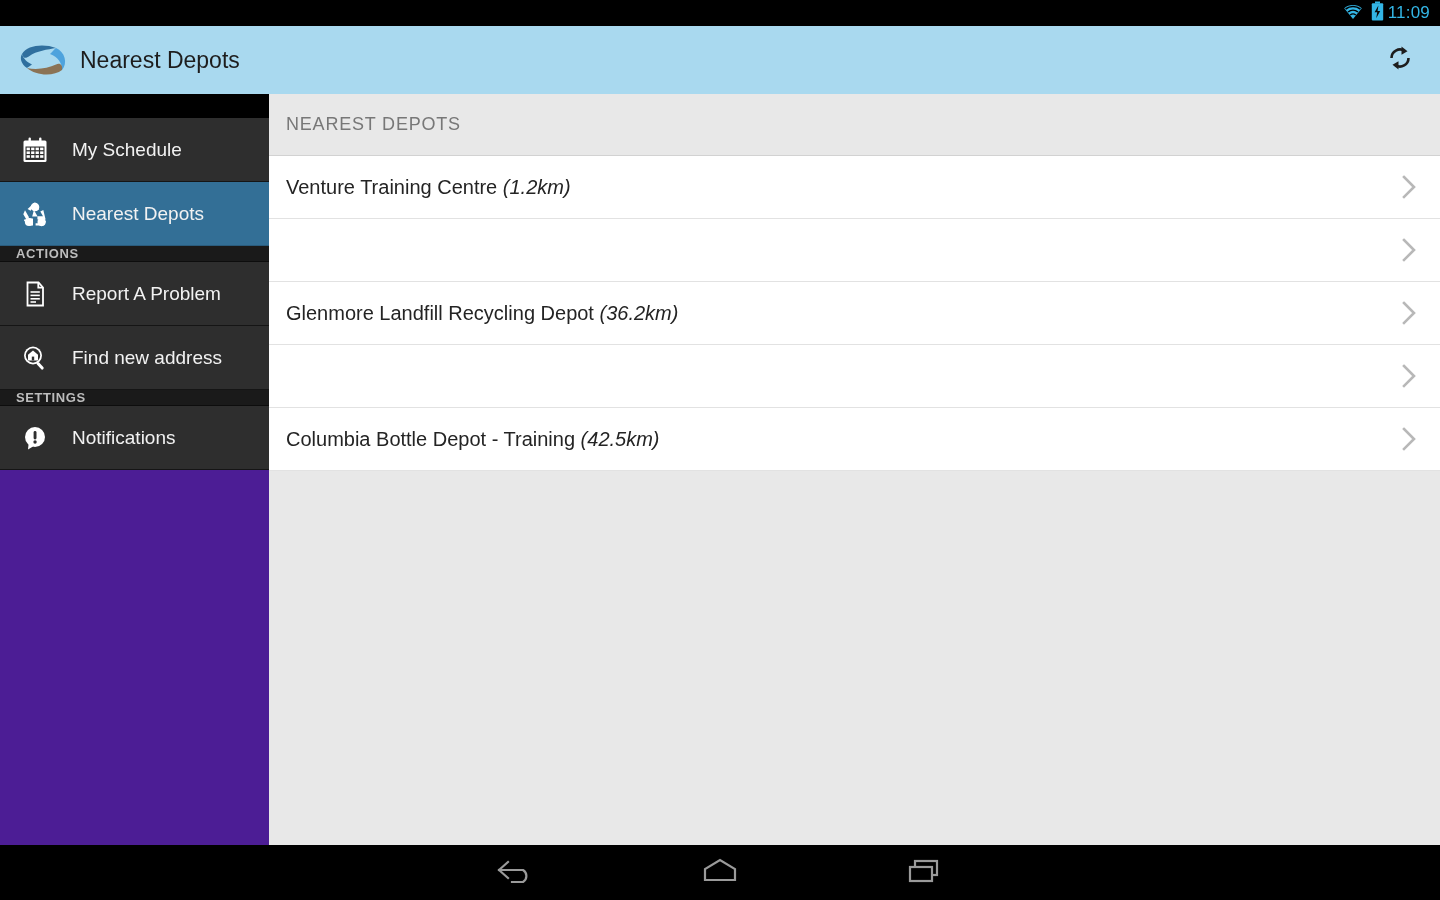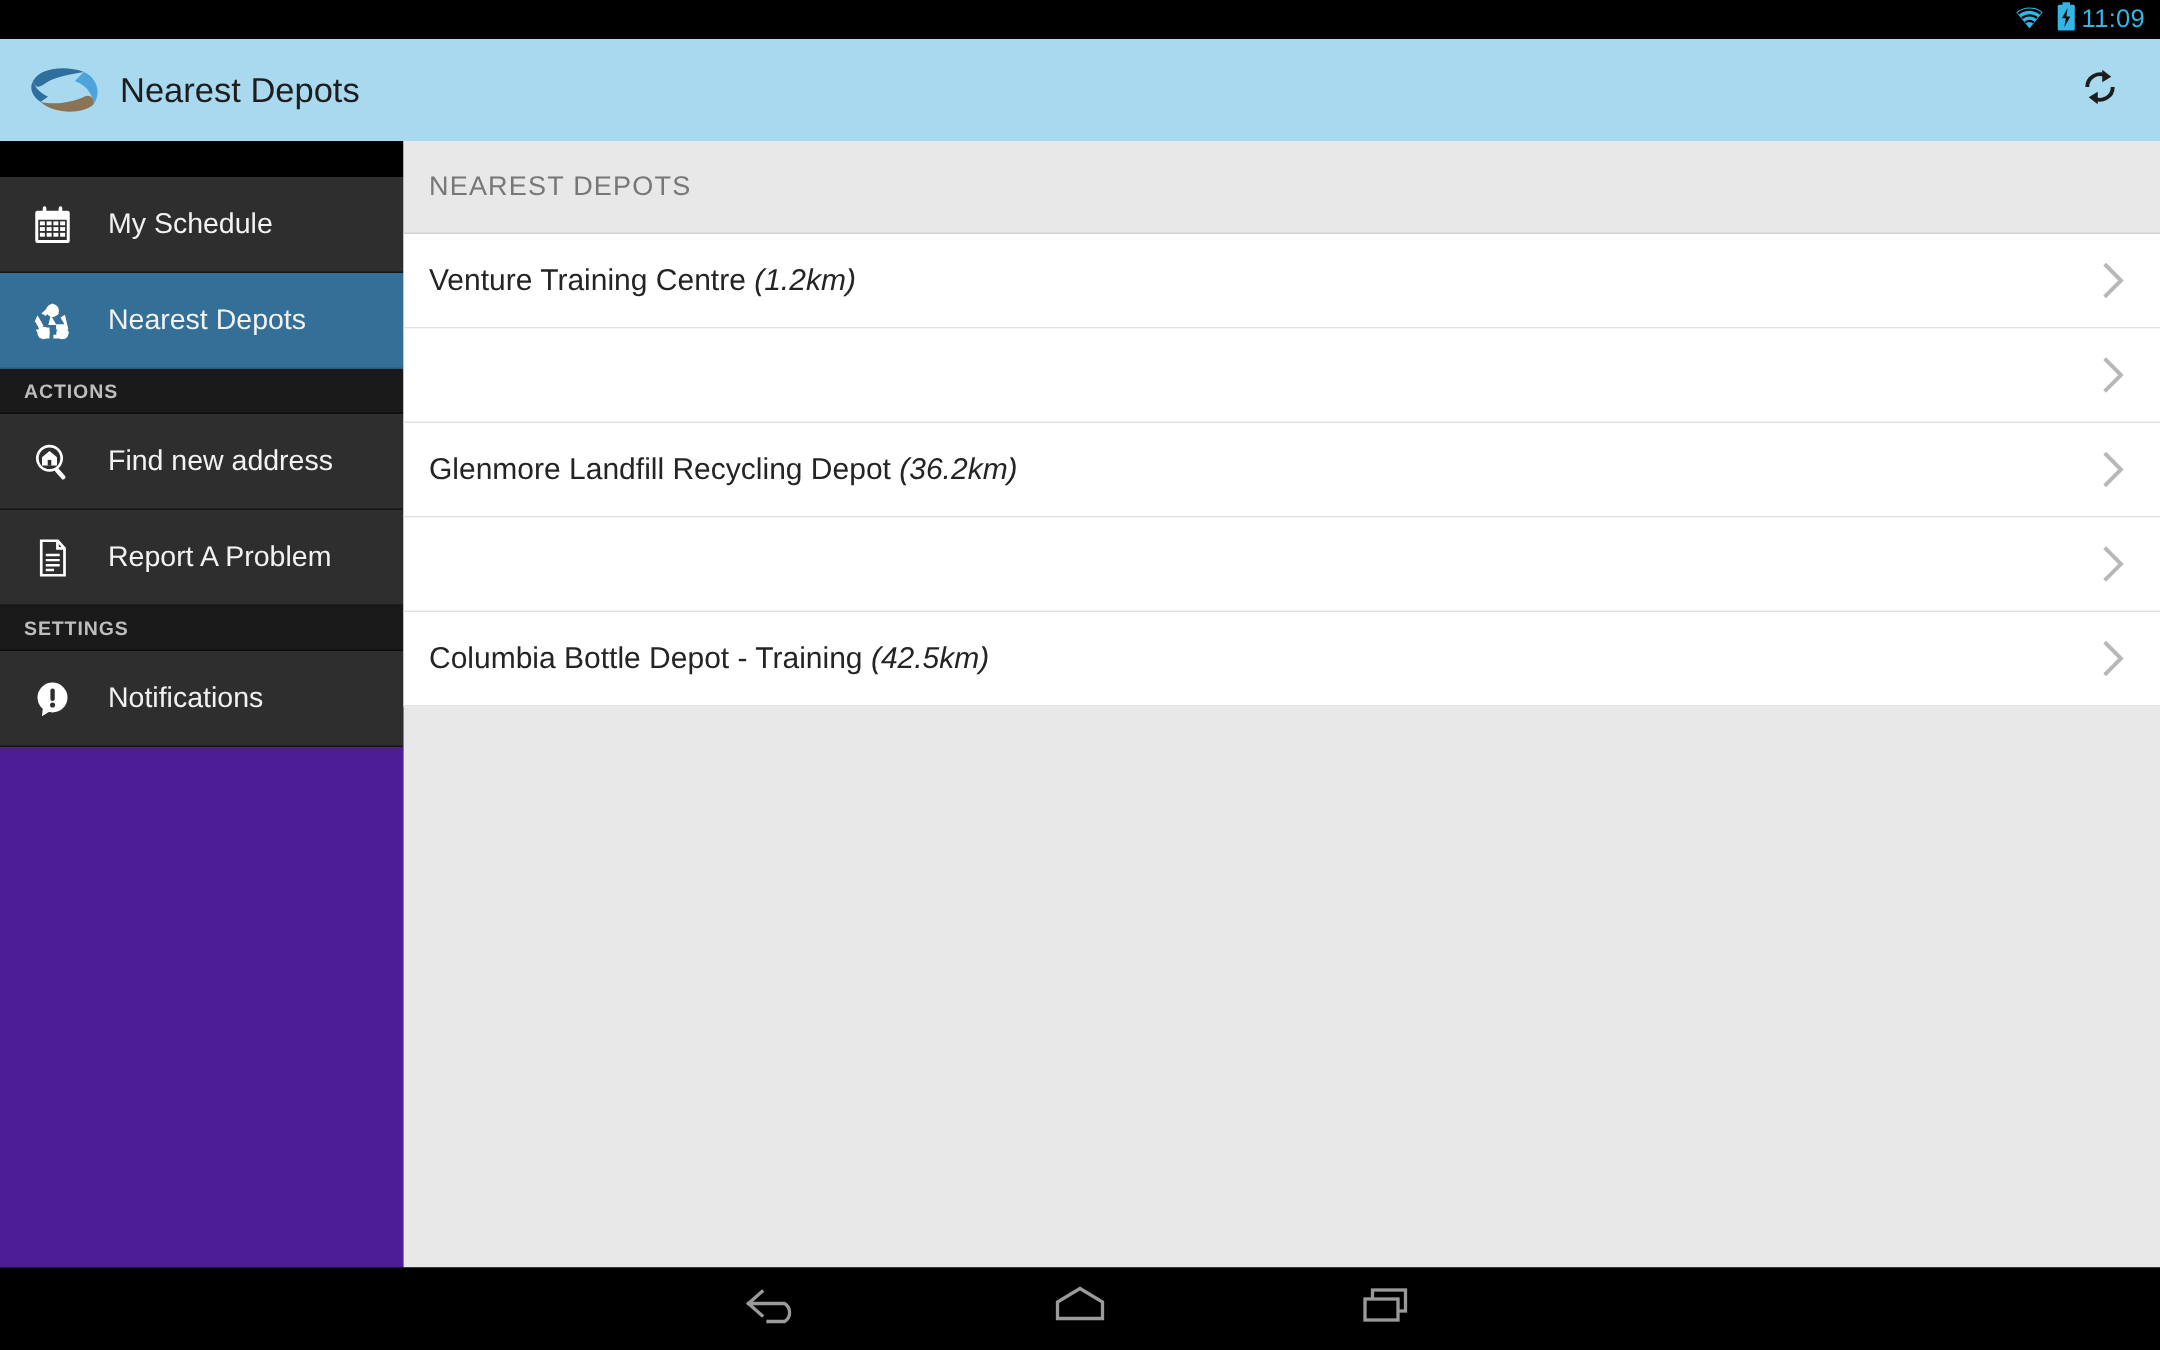--- a/index.html
+++ b/index.html
@@ -46,21 +46,21 @@
     height:64px; background:#2e2e2e; display:flex; align-items:center;
     border-bottom:1px solid #151515; cursor:pointer; position:relative;
   }
   .nav-item.selected{ background:#336f96; border-bottom:1px solid #2a5c7d; }
   .nav-icon{
     width:46px; margin-left:12px; display:flex; align-items:center;
     justify-content:center; flex:0 0 auto;
   }
   .nav-label{ color:#f2f2f2; font-size:19px; margin-left:14px; }
   .nav-section{
-    height:30px; background:#1a1a1a; display:flex; align-items:center;
+    height:16px; background:#1a1a1a; display:flex; align-items:center;
     border-bottom:1px solid #0d0d0d;
   }
   .nav-section span{
     color:#bdbdbd; font-size:13px; font-weight:bold;
     letter-spacing:.6px; margin-left:16px;
   }
 
   
   .content{
     position:absolute; top:94px; left:269px; width:1171px; height:751px;
@@ -192,46 +192,46 @@
     <span class="nav-label">Nearest Depots</span>
   </div>
 
   <div class="nav-section">
     <span>ACTIONS</span>
   </div>
 
   <div class="nav-item">
     <span class="nav-icon">
       <svg width="28" height="28" viewBox="0 0 28 28">
-        <circle cx="12" cy="11.5" r="9" fill="#fff"></circle>
-        <circle cx="12" cy="11.5" r="7.2" fill="#2e2e2e"></circle>
-        <path d="M12 6.6 L17 10.8 L17 16.4 L7 16.4 L7 10.8 Z" fill="#fff"></path>
-        <rect x="10.8" y="12.6" width="2.4" height="3.8" fill="#2e2e2e"></rect>
-        <rect x="17.6" y="17.2" width="3.0" height="9.2" rx="1.5" fill="#fff" transform="rotate(-42 19.1 21.8)"></rect>
-      </svg>
-    </span>
-    <span class="nav-label">Find new address</span>
-  </div>
-
-  <div class="nav-item">
-    <span class="nav-icon">
-      <svg width="28" height="28" viewBox="0 0 28 28">
         <path d="M6.5 2.5 L17.5 2.5 L22 7.5 L22 25.5 L6.5 25.5 Z" fill="none" stroke="#fff" stroke-width="1.8"></path>
         <path d="M17.3 2.8 L17.3 7.6 L21.8 7.6" fill="none" stroke="#fff" stroke-width="1.8"></path>
         <g stroke="#fff" stroke-width="1.6">
           <line x1="9.5" y1="12.0" x2="18.8" y2="12.0"></line>
           <line x1="9.5" y1="15.4" x2="18.8" y2="15.4"></line>
           <line x1="9.5" y1="18.8" x2="18.8" y2="18.8"></line>
           <line x1="9.5" y1="22.0" x2="15.0" y2="22.0"></line>
         </g>
       </svg>
     </span>
     <span class="nav-label">Report A Problem</span>
   </div>
 
+  <div class="nav-item">
+    <span class="nav-icon">
+      <svg width="28" height="28" viewBox="0 0 28 28">
+        <circle cx="12" cy="11.5" r="9" fill="#fff"></circle>
+        <circle cx="12" cy="11.5" r="7.2" fill="#2e2e2e"></circle>
+        <path d="M12 6.6 L17 10.8 L17 16.4 L7 16.4 L7 10.8 Z" fill="#fff"></path>
+        <rect x="10.8" y="12.6" width="2.4" height="3.8" fill="#2e2e2e"></rect>
+        <rect x="17.6" y="17.2" width="3.0" height="9.2" rx="1.5" fill="#fff" transform="rotate(-42 19.1 21.8)"></rect>
+      </svg>
+    </span>
+    <span class="nav-label">Find new address</span>
+  </div>
+
   <div class="nav-section">
     <span>SETTINGS</span>
   </div>
 
   <div class="nav-item">
     <span class="nav-icon">
       <svg width="28" height="28" viewBox="0 0 28 28">
         <circle cx="14" cy="13" r="10" fill="#fff"></circle>
         <path d="M7.6 19.5 L7.0 25.5 L14.0 21.2 Z" fill="#fff"></path>
         <rect x="12.6" y="7.0" width="2.9" height="8.4" rx="1.4" fill="#2e2e2e"></rect>

